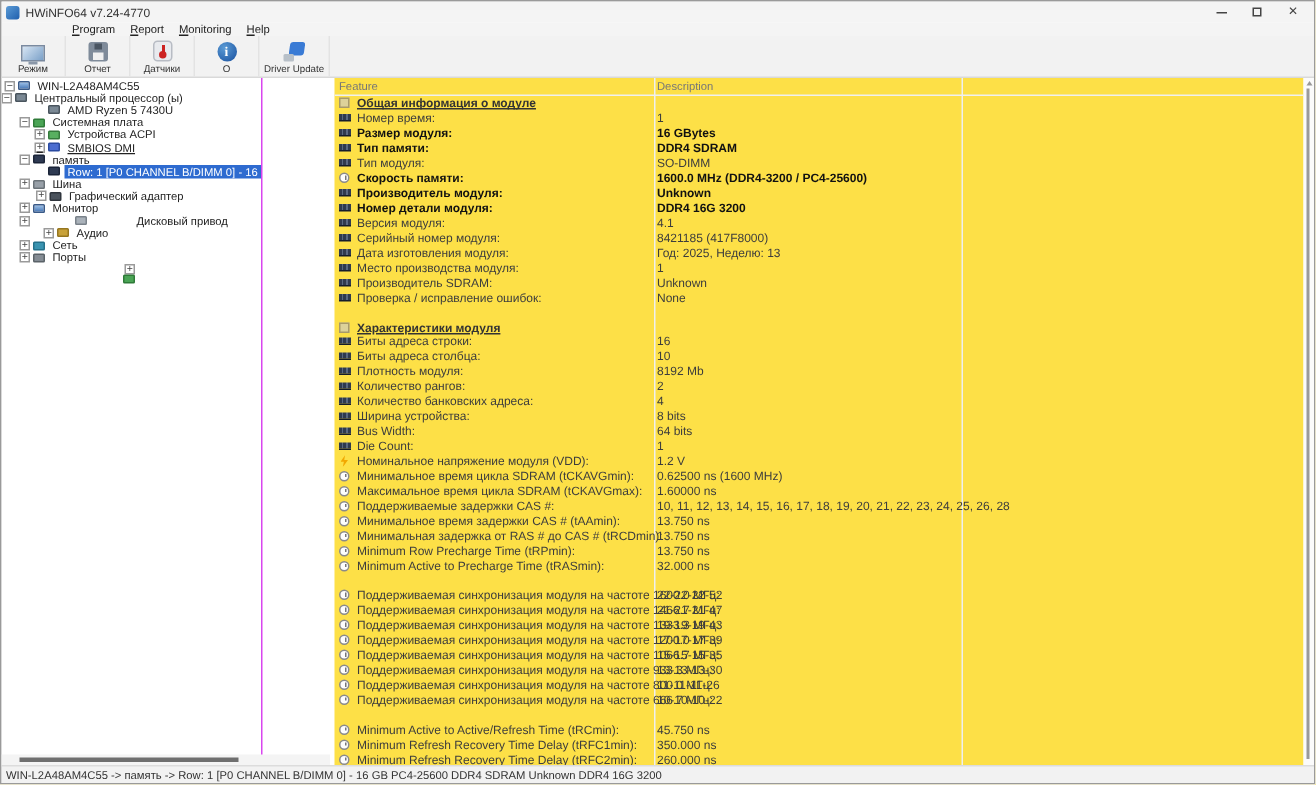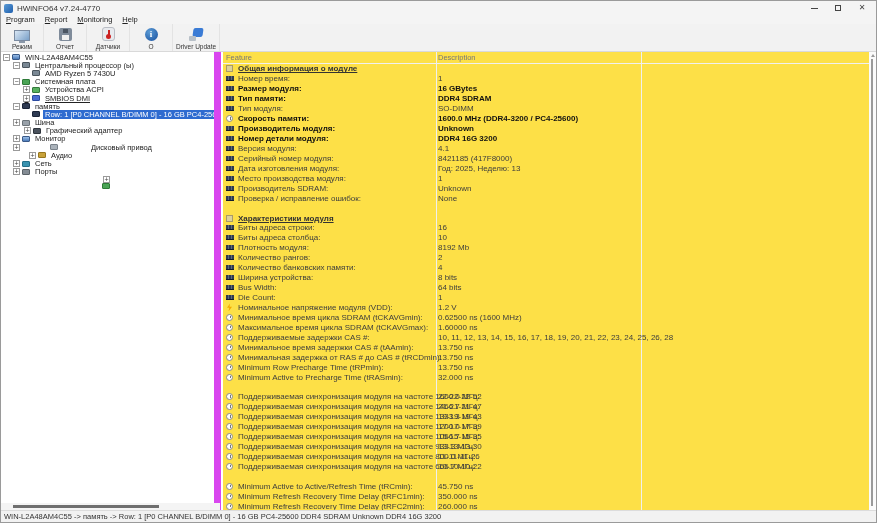--- a/index.html
+++ b/index.html
@@ -11,21 +11,21 @@
     display:flex;align-items:center;font-size:8px;color:#333;white-space:nowrap;}
   .app-icon{width:9px;height:9px;margin:0 4px 0 3px;background:linear-gradient(135deg,#5b9bd5,#1f5fae);border-radius:2px;flex:none;}
   .win-controls{position:absolute;right:2px;top:0;height:14px;display:flex;}
   .win-btn{width:24px;height:14px;display:flex;align-items:center;justify-content:center;color:#444;}
   .g-min{width:7px;height:1px;background:#444;}
   .g-max{width:6px;height:6px;border:1px solid #444;box-sizing:border-box;}
   .g-close{font-size:8px;line-height:8px;color:#444;}
 
   
   .menubar{position:absolute;top:14px;left:0;right:0;height:9px;background:#f4f4f4;
-    display:flex;align-items:center;font-size:7.5px;color:#222;}
+    display:flex;align-items:center;font-size:7.5px;color:#222;padding-left:42px;}
   .menu-item{display:inline-block;padding:0 5px;}
   .menu-item::first-letter{text-decoration:underline;}
 
   
   .toolbar{position:absolute;top:23px;left:0;right:0;height:28px;background:#f2f2f2;
     border-bottom:1px solid #d9d9d9;display:flex;box-sizing:border-box;}
   .tb-btn{min-width:36px;padding:0 3px;display:flex;flex-direction:column;align-items:center;
     justify-content:flex-end;border-right:1px solid #e3e3e3;padding-bottom:1px;}
   .tb-label{font-size:6.5px;color:#333;margin-top:1px;white-space:nowrap;}
   .tbi{display:block;position:relative;margin-bottom:1px;}
@@ -38,22 +38,22 @@
   .tbi-sensors::before{content:"";position:absolute;left:5px;top:2px;width:2px;height:7px;background:#cc2222;}
   .tbi-sensors::after{content:"";position:absolute;left:3.5px;bottom:1.5px;width:5px;height:5px;border-radius:50%;background:#cc2222;}
   .tbi-about{width:13px;height:13px;border-radius:50%;background:radial-gradient(circle at 35% 30%,#5b9bd5,#174f9e);}
   .tbi-about::after{content:"i";position:absolute;left:0;right:0;top:1px;text-align:center;color:#fff;
     font:bold 9px "Liberation Serif",serif;}
   .tbi-driver{width:15px;height:13px;}
   .tbi-driver::before{content:"";position:absolute;left:4px;top:0;width:10px;height:9px;background:#3a7bd5;border-radius:2px;transform:skewX(-8deg);}
   .tbi-driver::after{content:"";position:absolute;left:0;bottom:0;width:7px;height:5px;background:#b8c0c8;border-radius:1px;}
 
   
-  .tree{position:absolute;top:51px;left:0;width:220px;bottom:12px;background:#fff;overflow:hidden;
-    border-right:7px solid #d946ef;box-sizing:border-box;padding-top:1px;}
+  .tree{position:absolute;top:51px;left:0;width:174px;bottom:12px;background:#fff;overflow:hidden;
+    border-right:1px solid #d946ef;box-sizing:border-box;padding-top:1px;}
   .tree-row{height:8.2px;display:flex;align-items:center;font-size:7.5px;color:#222;white-space:nowrap;}
   .toggle{width:7px;height:7px;border:1px solid #9a9a9a;background:#fff;box-sizing:border-box;
     font-size:7px;line-height:5px;text-align:center;color:#444;margin-right:2px;flex:none;}
   .toggle-spacer{width:9px;flex:none;}
   .ticon{width:8px;height:6px;border-radius:1px;margin-right:3px;flex:none;box-sizing:border-box;}
   .tlabel{padding:0 2px;overflow:hidden;}
   .tlabel.selected{background:var(--sel,#2e6bd0);color:#fff;}
   .ti-computer,.ti-monitor{background:linear-gradient(#9cc0e8,#4a7ab8);border:1px solid #3a5a88;}
   .ti-cpu{background:#7a8894;border:1px solid #4a555e;}
   .ti-motherboard{background:#4aa455;border:1px solid #2e7a38;}
@@ -151,21 +151,21 @@
         <span class="tb-label">Driver Update</span>
       </div>
     </div>
 
   <div class="tree" id="tree">
       <div class="tree-row" style="padding-left: 2px;">
         <span class="toggle">−</span>
         <span class="ticon ti-computer"></span>
         <span class="tlabel">WIN-L2A48AM4C55</span>
       </div>
-      <div class="tree-row" style="padding-left: 12px;">
+      <div class="tree-row" style="">
         <span class="toggle">−</span>
         <span class="ticon ti-cpu"></span>
         <span class="tlabel">Центральный процессор (ы)</span>
       </div>
       <div class="tree-row" style="padding-left: 22px;">
         <span class="toggle-spacer"></span>
         <span class="ticon ti-cpu"></span>
         <span class="tlabel">AMD Ryzen 5 7430U</span>
       </div>
       <div class="tree-row" style="padding-left: 12px;">
@@ -376,21 +376,21 @@
           <span class="picon">
             <i class="icon-ram"></i>
           </span>
           <span class="plabel">Количество рангов:</span>
           <span class="pvalue">2</span>
         </div>
         <div class="prow">
           <span class="picon">
             <i class="icon-ram"></i>
           </span>
-          <span class="plabel">Количество банковских памяти:</span>
+          <span class="plabel">Количество банковских адреса:</span>
           <span class="pvalue">4</span>
         </div>
         <div class="prow">
           <span class="picon">
             <i class="icon-ram"></i>
           </span>
           <span class="plabel">Ширина устройства:</span>
           <span class="pvalue">8 bits</span>
         </div>
         <div class="prow">

